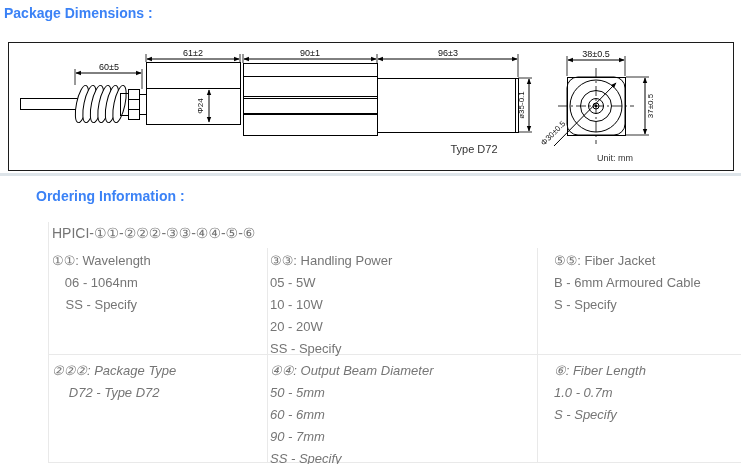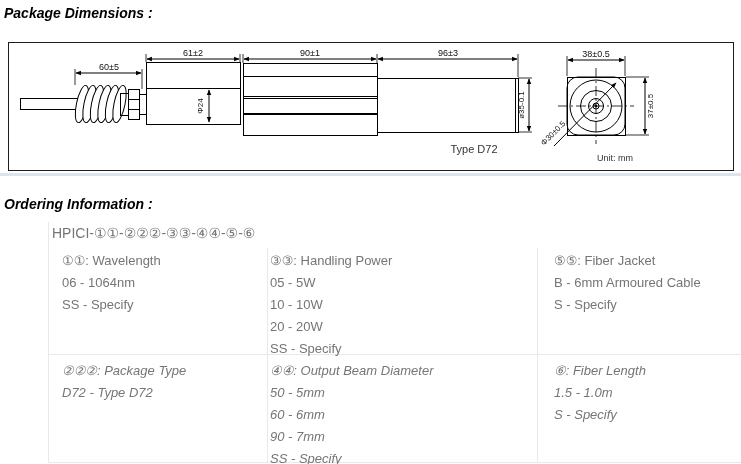--- a/index.html
+++ b/index.html
@@ -8,25 +8,24 @@
     position:relative;
     width:741px; height:464px;
     overflow:hidden;
     font-family:"Liberation Sans", sans-serif;
   }
   .sec-title {
     position:absolute;
     left:4px;
     font-size:14px;
     font-weight:bold;
-    color:#000000;
-    font-style:italic;
+    color:#3b82f6;
   }
   #title-package { top:5px; }
-  #title-ordering { top:196px; }
+  #title-ordering { top:188px;margin-left:32px; }
 
   .draw-box {
     position:absolute;
     left:8px; top:42px;
     width:726px; height:129px;
     border:1px solid #1c1c1c;
     background:#ffffff;
   }
   .draw-box svg { display:block; }
 
@@ -54,21 +53,21 @@
   }
   .vsep { position:absolute; width:1px; top:26px; height:215px; background:#e9e9e9; }
   .vsep1 { left:218px; }
   .vsep2 { left:488px; }
   .hsep  { position:absolute; left:0; top:132px; width:736px; height:1px; background:#e9e9e9; }
 
   .cell { position:absolute; font-size:13px; color:#757575; }
   .cell div { height:22px; line-height:22px; white-space:nowrap; }
   .r1 { top:28px; }
   .r2 { top:138px;font-style:italic; }
-  .c1 { left:13px; }
+  .c1 { left:3px;text-align:center; }
   .c2 { left:221px; }
   .c3 { left:505px; }
 
   
   .ln  { stroke:#000; stroke-width:1; fill:none; shape-rendering:crispEdges; }
   .lnS { stroke:#000; stroke-width:1; fill:none; }
   .thk { stroke:#000; stroke-width:2; fill:none; shape-rendering:crispEdges; }
   .dim { stroke:#000; stroke-width:1; fill:none; }
   .ext { stroke:#000; stroke-width:0.8; fill:none; }
   .cl  { stroke:#000; stroke-width:0.8; fill:none; stroke-dasharray:10 3 2 3; }
@@ -226,16 +225,16 @@
   <div class="cell r2 c2">
     <div>④④: Output Beam Diameter</div>
     <div>50 - 5mm</div>
     <div>60 - 6mm</div>
     <div>90 - 7mm</div>
     <div>SS - Specify</div>
   </div>
 
   <div class="cell r2 c3">
     <div>⑥: Fiber Length</div>
-    <div>1.5 - 1.0m</div>
+    <div>1.0 - 0.7m</div>
     <div>S - Specify</div>
   </div>
 </div>
 
 </body></html>

